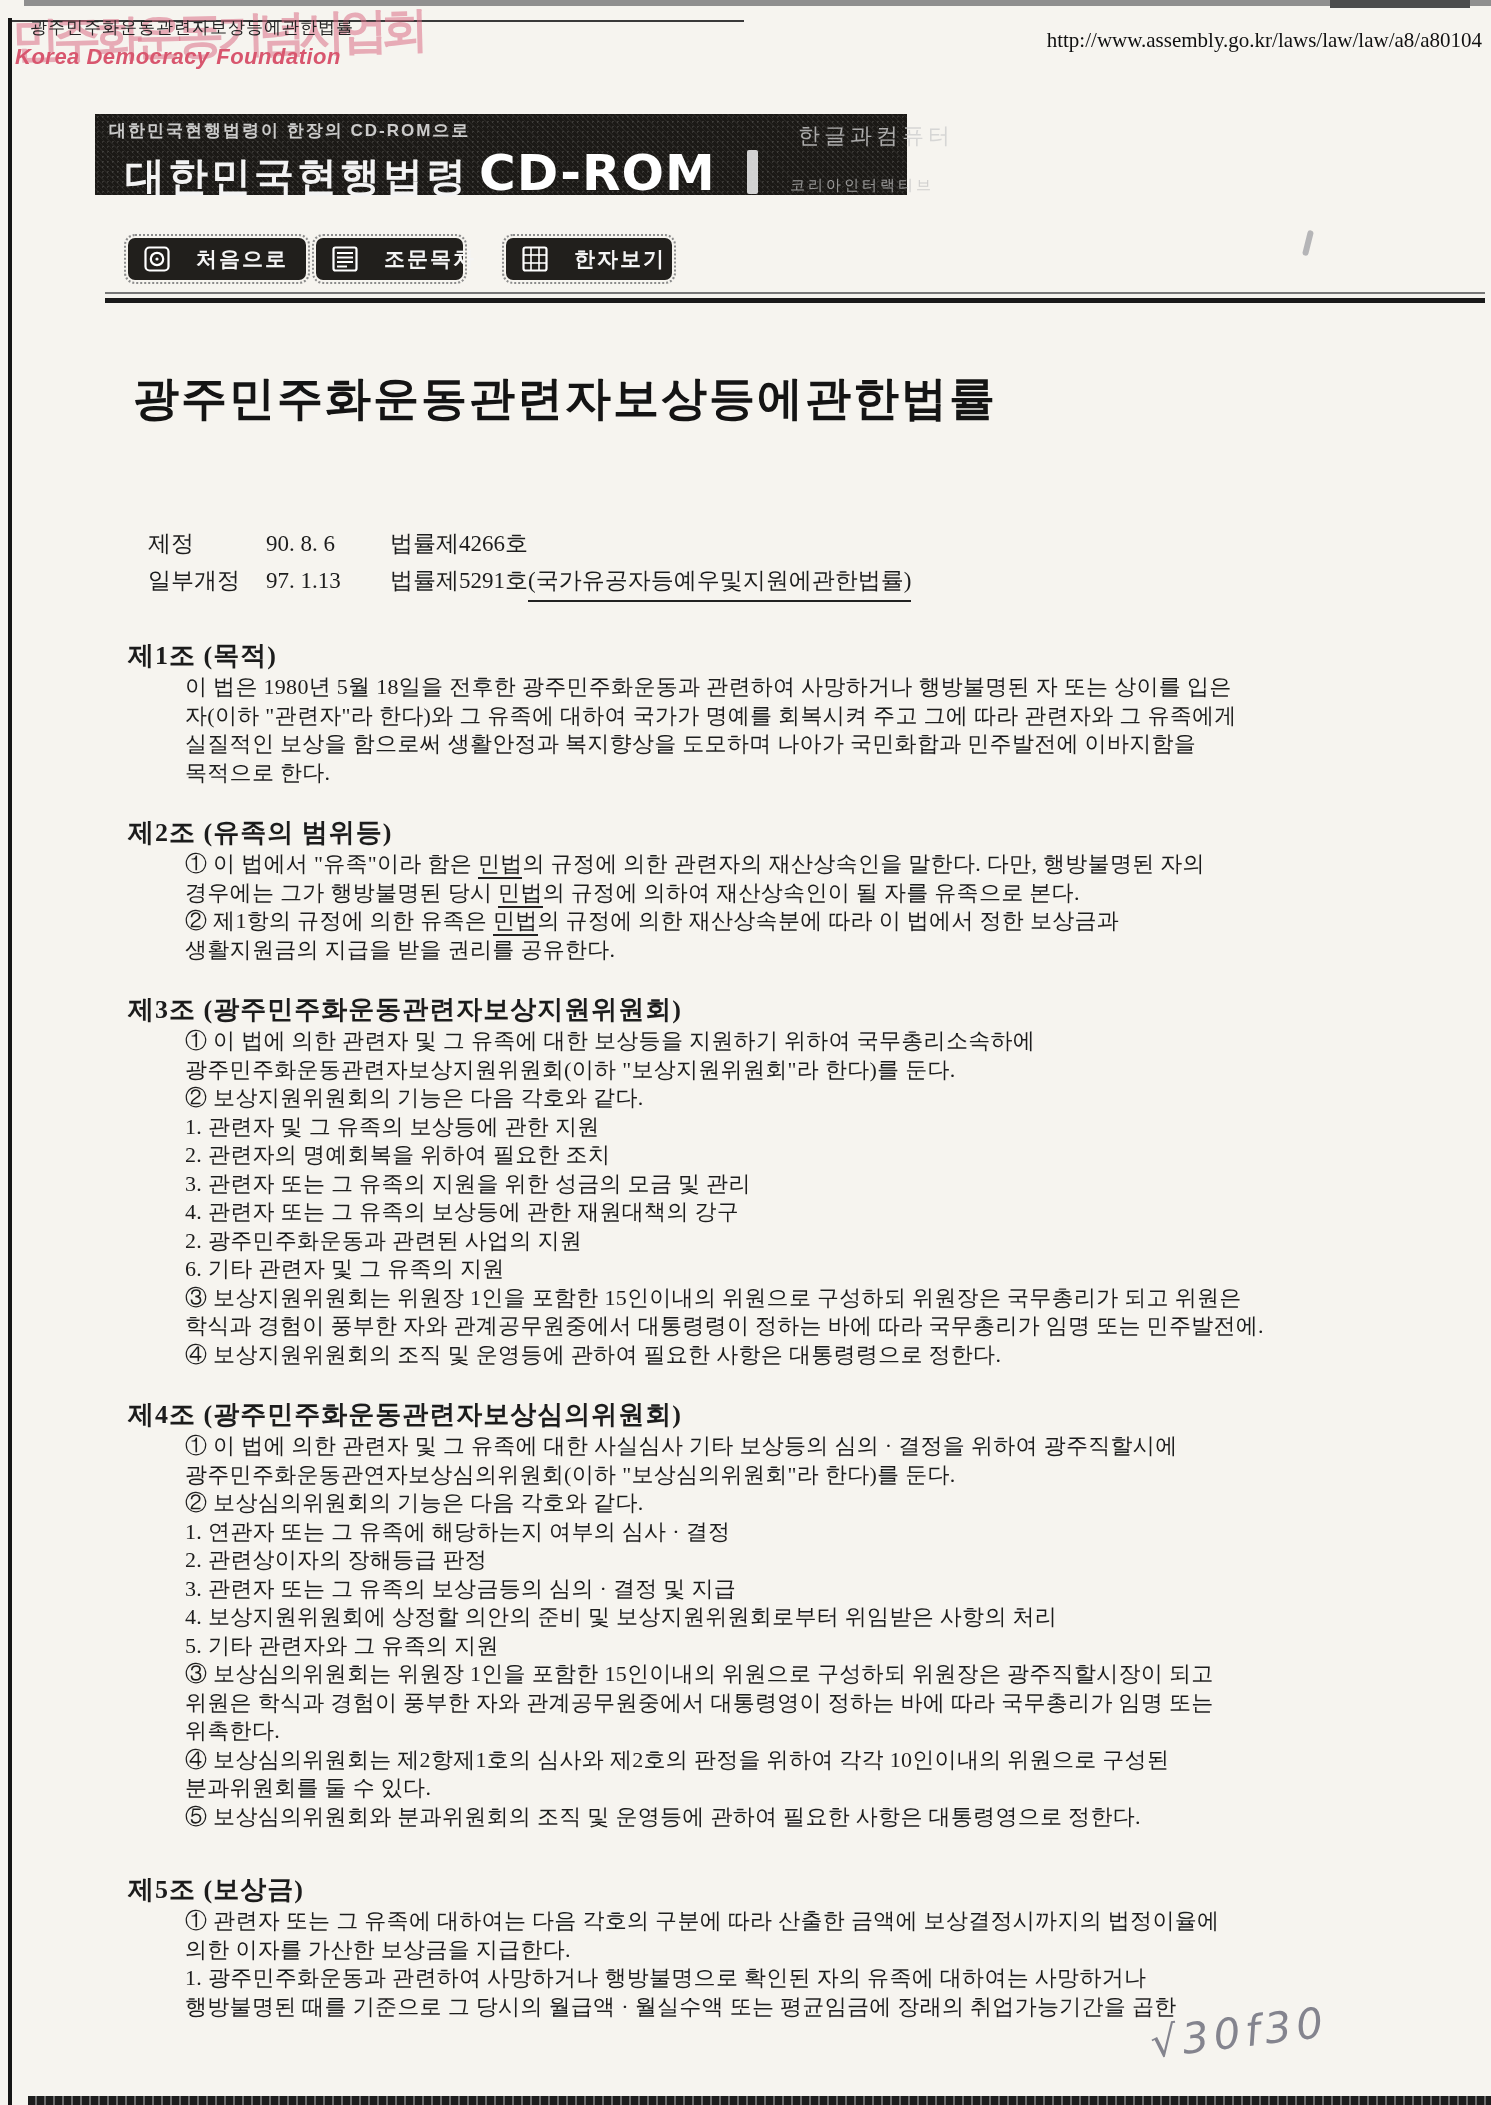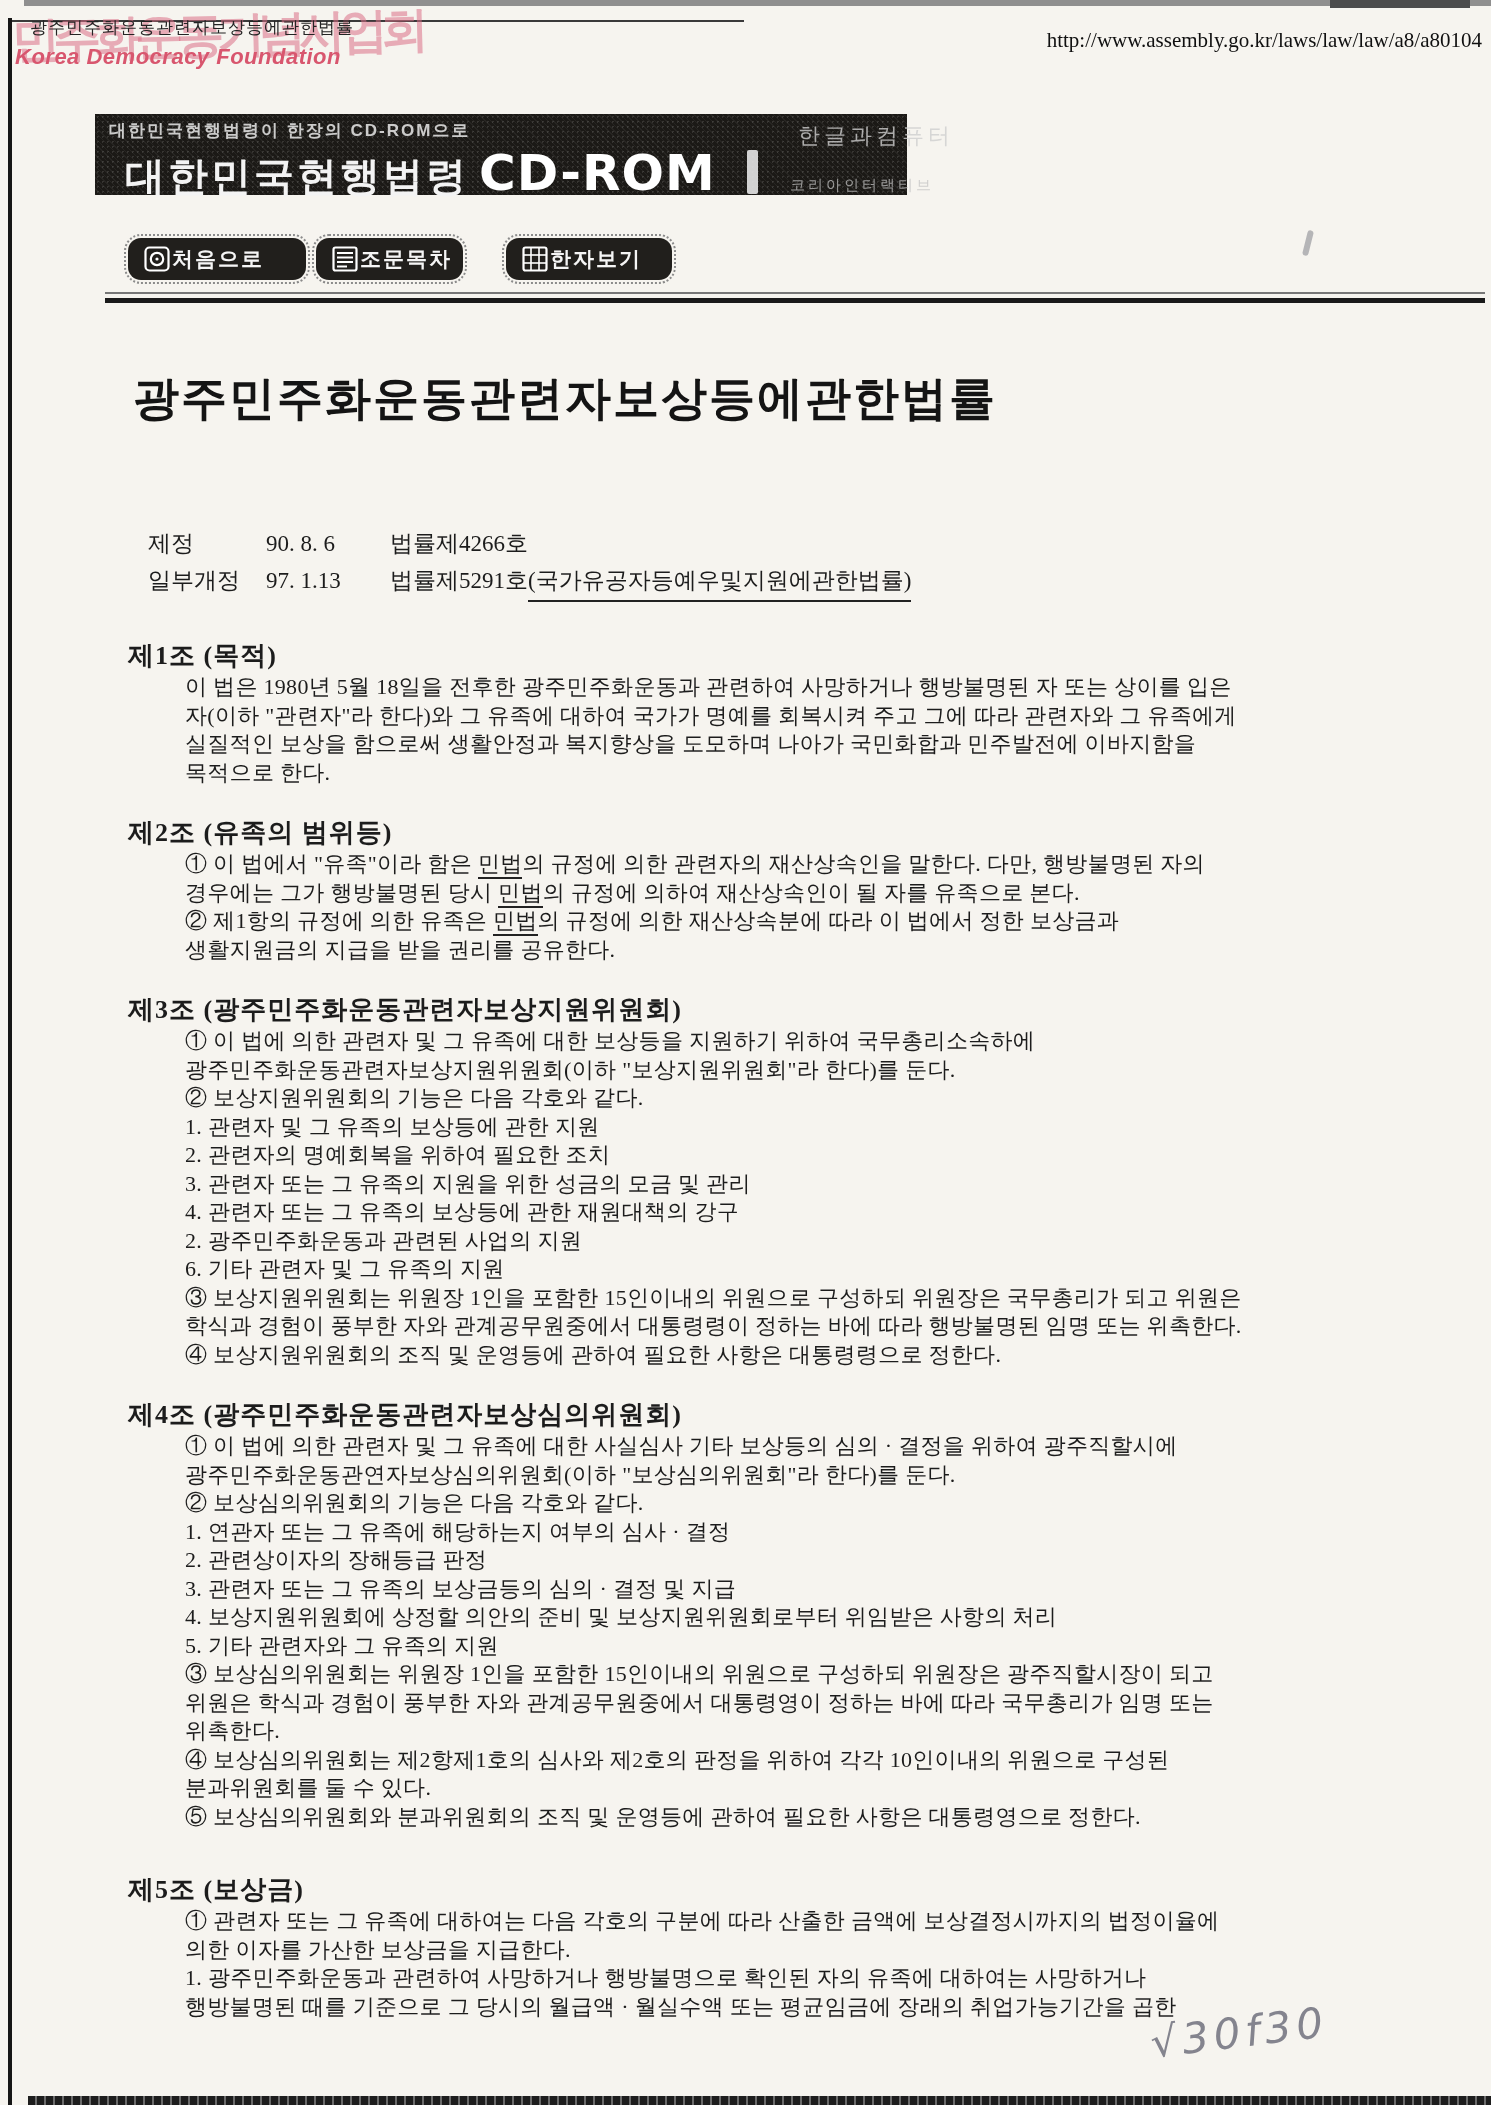--- a/index.html
+++ b/index.html
@@ -40,22 +40,22 @@
   .banner-en{font-family:"DejaVu Sans","Liberation Sans",sans-serif;font-weight:700;
     font-size:50px;letter-spacing:1px;color:#ffffff;margin-left:10px;}
   .banner-logo-mark{position:absolute;left:652px;top:36px;width:11px;height:44px;background:#e6e6e6;
     border-radius:2px;opacity:.9;}
   .banner-right-top{position:absolute;left:703px;top:7px;font-family:"Liberation Sans",sans-serif;
     font-size:22px;letter-spacing:4px;color:#cfcfcf;opacity:.8;white-space:nowrap;}
   .banner-right-bottom{position:absolute;left:695px;top:62px;font-family:"Liberation Sans",sans-serif;
     font-size:15px;letter-spacing:3px;color:#c2c2c2;opacity:.75;white-space:nowrap;}
   
   .btn{position:absolute;top:238px;height:42px;box-sizing:border-box;
-    background:#211f1c;border-radius:13px;color:#f5f5f5;
-    display:flex;align-items:center;gap:2px;padding:0 16px;
+    background:#211f1c;border-radius:7px;color:#f5f5f5;
+    display:flex;align-items:center;gap:26px;padding:0 16px;
     font-family:"Liberation Sans","DejaVu Sans",sans-serif;font-weight:bold;font-size:21px;
     letter-spacing:2px;outline:2px dotted #8b8b8b;outline-offset:2px;cursor:pointer;white-space:nowrap;}
   .btn svg{display:block;}
   #btn-home{left:128px;width:178px;}
   #btn-toc{left:316px;width:147px;}
   #btn-hanja{left:506px;width:166px;}
   
   .rule{position:absolute;left:105px;right:6px;top:292px;height:4px;
     border-top:2px solid #777;border-bottom:5px solid #1a1a1a;}
   
@@ -177,21 +177,21 @@
     <div class="ln">① 이 법에 의한 관련자 및 그 유족에 대한 보상등을 지원하기 위하여 국무총리소속하에</div>
     <div class="ln">광주민주화운동관련자보상지원위원회(이하 "보상지원위원회"라 한다)를 둔다.</div>
     <div class="ln">② 보상지원위원회의 기능은 다음 각호와 같다.</div>
     <div class="ln">1. 관련자 및 그 유족의 보상등에 관한 지원</div>
     <div class="ln">2. 관련자의 명예회복을 위하여 필요한 조치</div>
     <div class="ln">3. 관련자 또는 그 유족의 지원을 위한 성금의 모금 및 관리</div>
     <div class="ln">4. 관련자 또는 그 유족의 보상등에 관한 재원대책의 강구</div>
     <div class="ln">2. 광주민주화운동과 관련된 사업의 지원</div>
     <div class="ln">6. 기타 관련자 및 그 유족의 지원</div>
     <div class="ln">③ 보상지원위원회는 위원장 1인을 포함한 15인이내의 위원으로 구성하되 위원장은 국무총리가 되고 위원은</div>
-    <div class="ln">학식과 경험이 풍부한 자와 관계공무원중에서 대통령령이 정하는 바에 따라 행방불명된 임명 또는 위촉한다.</div>
+    <div class="ln">학식과 경험이 풍부한 자와 관계공무원중에서 대통령령이 정하는 바에 따라 국무총리가 임명 또는 민주발전에.</div>
     <div class="ln">④ 보상지원위원회의 조직 및 운영등에 관하여 필요한 사항은 대통령령으로 정한다.</div>
   </div>
 
   <div class="article">
     <div class="art-head">제4조 (광주민주화운동관련자보상심의위원회)</div>
     <div class="ln">① 이 법에 의한 관련자 및 그 유족에 대한 사실심사 기타 보상등의 심의 · 결정을 위하여 광주직할시에</div>
     <div class="ln">광주민주화운동관연자보상심의위원회(이하 "보상심의위원회"라 한다)를 둔다.</div>
     <div class="ln">② 보상심의위원회의 기능은 다음 각호와 같다.</div>
     <div class="ln">1. 연관자 또는 그 유족에 해당하는지 여부의 심사 · 결정</div>
     <div class="ln">2. 관련상이자의 장해등급 판정</div>

